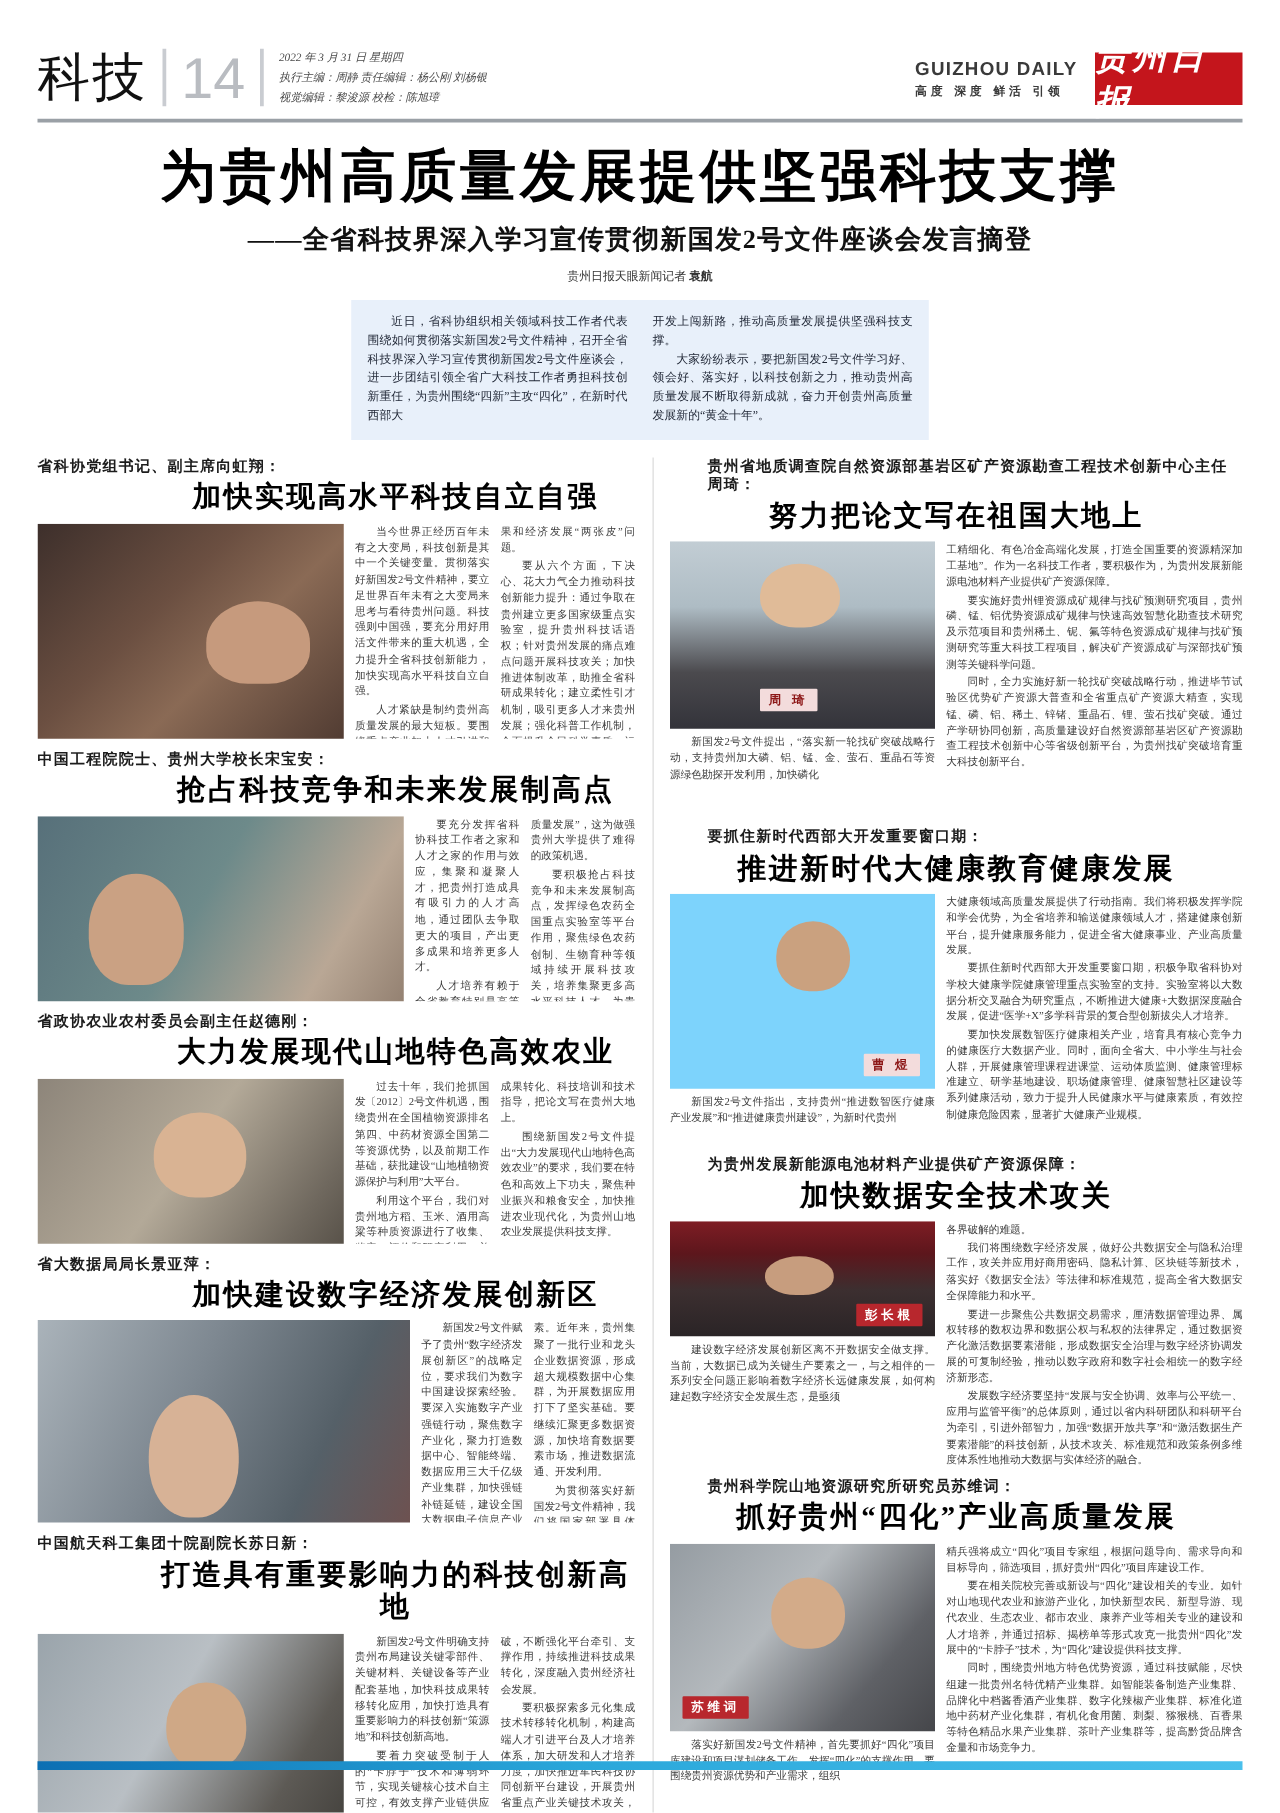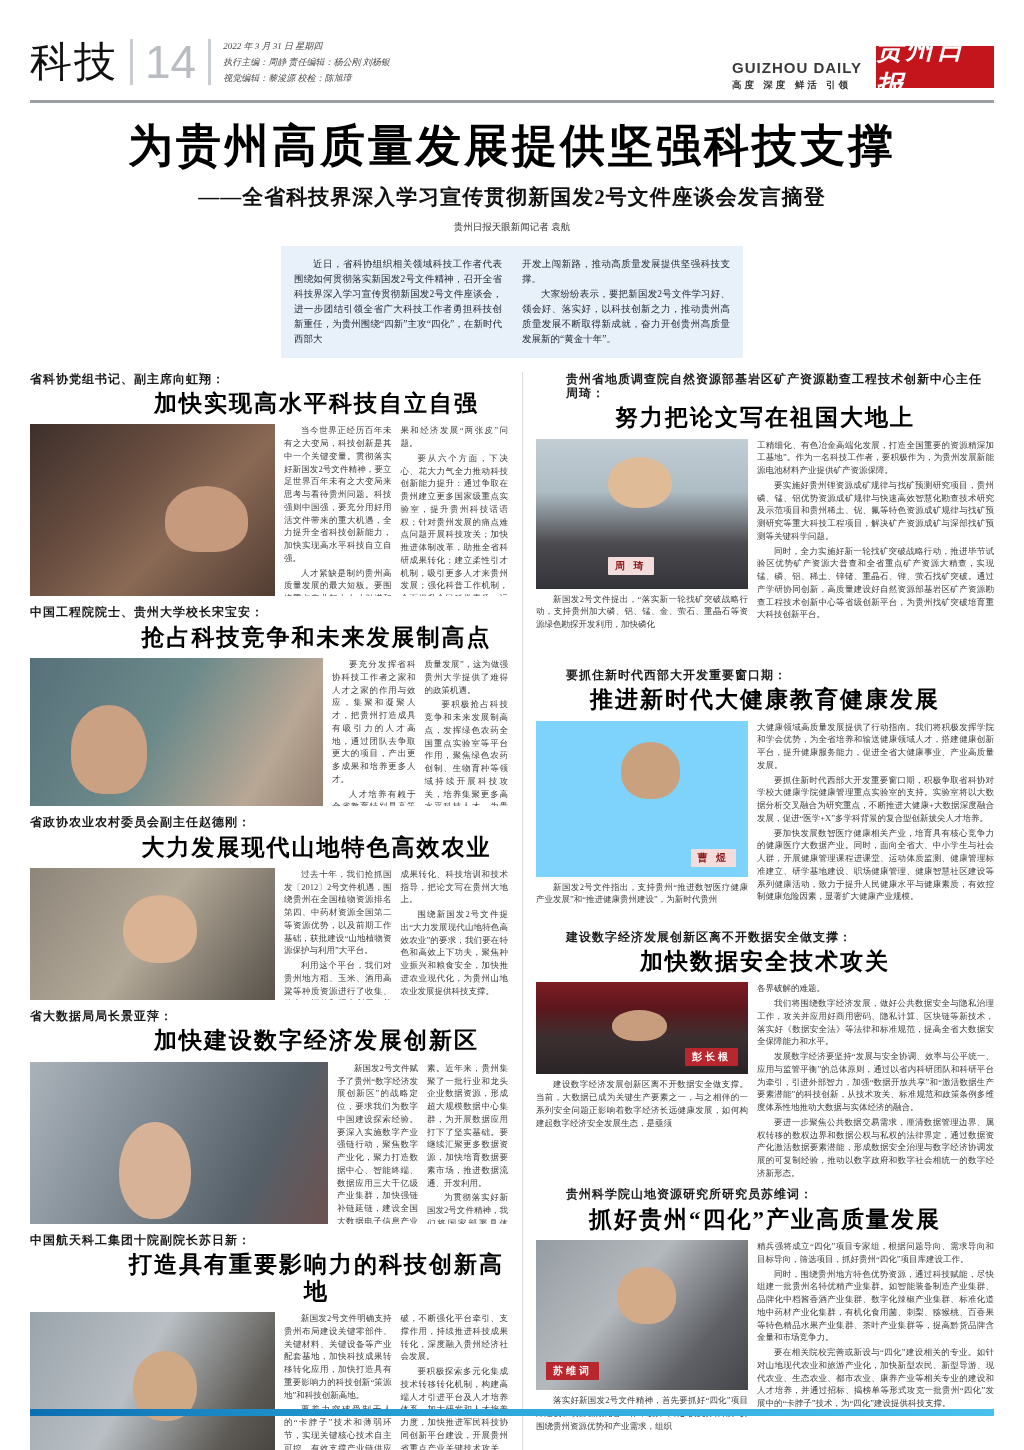--- a/index.html
+++ b/index.html
@@ -8,31 +8,31 @@
 
   
   .masthead{display:flex;justify-content:space-between;align-items:flex-start;padding-top:38px;}
   .mh-left{display:flex;align-items:center;gap:12px;}
   .mh-section{font-family:"DejaVu Sans","Liberation Sans",sans-serif;font-weight:normal;font-size:42px;color:#111;letter-spacing:2px;line-height:1;}
   .mh-bar{width:3px;height:46px;background:#c9ccd1;}
   .mh-pageno{font-family:"Liberation Sans",sans-serif;font-size:46px;color:#b9bcc1;line-height:1;font-weight:400;}
   .mh-staff{font-size:9px;color:#4a4a4a;line-height:1.8;font-style:italic;}
   .mh-right{display:flex;align-items:center;gap:14px;padding-top:4px;}
   .brand-txt{text-align:left;}
-  .brand-en{font-family:"Liberation Sans",sans-serif;font-weight:bold;font-size:15px;color:#3a3a3a;letter-spacing:1px;margin-top:17px;}
+  .brand-en{font-family:"Liberation Sans",sans-serif;font-weight:bold;font-size:15px;color:#3a3a3a;letter-spacing:1px;}
   .brand-slogan{font-family:"DejaVu Sans",sans-serif;font-weight:bold;font-size:9.5px;color:#3a3a3a;letter-spacing:3px;margin-top:3px;}
   .brand-box{width:118px;height:42px;background:#c4151c;color:#fff;display:flex;align-items:center;justify-content:center;font-family:"DejaVu Serif",serif;font-style:italic;font-weight:bold;font-size:27px;letter-spacing:3px;}
   .mh-rule{height:3px;background:#9aa0a6;margin-top:8px;}
 
   
   .lead{ text-align:center;margin-top:18px;}
   .lead-hl{font-family:"DejaVu Sans","Liberation Sans",sans-serif;font-weight:bold;font-size:45px;color:#000;letter-spacing:3px;line-height:1.1;}
   .lead-sub{font-family:"Liberation Serif",serif;font-weight:bold;font-size:21px;color:#111;margin-top:12px;letter-spacing:1px;}
   .lead-by{font-size:9.5px;color:#333;margin-top:10px;}
-  .lead-by b{font-weight:normal;}
+  .lead-by b{font-weight:bold;}
   .intro{width:462px;margin:12px auto 0 auto;background:#e8f0fa;padding:11px 13px;box-sizing:border-box;display:grid;grid-template-columns:1fr 1fr;gap:0 20px;text-align:justify;}
   .intro p{margin:0;font-size:9.5px;line-height:1.58;color:#1d2433;text-indent:2em;}
   .intro p.noind{text-indent:0;}
 
   
   .columns{display:flex;margin-top:14px;}
   .half-left{width:478px;margin-right:14px;}
   .half-right{width:458px;border-left:1px solid #dcdcdc;padding-left:13px;}
 
   .art{margin-bottom:9px;}
@@ -260,52 +260,52 @@
           </div>
           <div>
             <p class="noind">大健康领域高质量发展提供了行动指南。我们将积极发挥学院和学会优势，为全省培养和输送健康领域人才，搭建健康创新平台，提升健康服务能力，促进全省大健康事业、产业高质量发展。</p>
             <p>要抓住新时代西部大开发重要窗口期，积极争取省科协对学校大健康学院健康管理重点实验室的支持。实验室将以大数据分析交叉融合为研究重点，不断推进大健康+大数据深度融合发展，促进“医学+X”多学科背景的复合型创新拔尖人才培养。</p>
             <p>要加快发展数智医疗健康相关产业，培育具有核心竞争力的健康医疗大数据产业。同时，面向全省大、中小学生与社会人群，开展健康管理课程进课堂、运动体质监测、健康管理标准建立、研学基地建设、职场健康管理、健康智慧社区建设等系列健康活动，致力于提升人民健康水平与健康素质，有效控制健康危险因素，显著扩大健康产业规模。</p>
           </div>
         </div>
       </div>
 
       <div class="art a8">
-        <div class="kicker">建设数字经济发展创新区离不开数据安全做支撑：</div>
+        <div class="kicker">为贵州发展新能源电池材料产业提供矿产资源保障：</div>
         <div class="art-title">加快数据安全技术攻关</div>
         <div class="art-body">
           <div class="caption-cell">
             <div class="photo ph8">
               <span class="plate red" style="right:10px;bottom:8px;">彭长根</span>
             </div>
             <p>建设数字经济发展创新区离不开数据安全做支撑。当前，大数据已成为关键生产要素之一，与之相伴的一系列安全问题正影响着数字经济长远健康发展，如何构建起数字经济安全发展生态，是亟须</p>
           </div>
           <div>
             <p class="noind">各界破解的难题。</p>
             <p>我们将围绕数字经济发展，做好公共数据安全与隐私治理工作，攻关并应用好商用密码、隐私计算、区块链等新技术，落实好《数据安全法》等法律和标准规范，提高全省大数据安全保障能力和水平。</p>
+            <p>要进一步聚焦公共数据交易需求，厘清数据管理边界、属权转移的数权边界和数据公权与私权的法律界定，通过数据资产化激活数据要素潜能，形成数据安全治理与数字经济协调发展的可复制经验，推动以数字政府和数字社会相统一的数字经济新形态。</p>
             <p>发展数字经济要坚持“发展与安全协调、效率与公平统一、应用与监管平衡”的总体原则，通过以省内科研团队和科研平台为牵引，引进外部智力，加强“数据开放共享”和“激活数据生产要素潜能”的科技创新，从技术攻关、标准规范和政策条例多维度体系性地推动大数据与实体经济的融合。</p>
-            <p>要进一步聚焦公共数据交易需求，厘清数据管理边界、属权转移的数权边界和数据公权与私权的法律界定，通过数据资产化激活数据要素潜能，形成数据安全治理与数字经济协调发展的可复制经验，推动以数字政府和数字社会相统一的数字经济新形态。</p>
           </div>
         </div>
       </div>
 
       <div class="art a9">
         <div class="kicker">贵州科学院山地资源研究所研究员苏维词：</div>
         <div class="art-title">抓好贵州“四化”产业高质量发展</div>
         <div class="art-body">
           <div class="caption-cell">
             <div class="photo ph9">
               <span class="plate red" style="left:10px;bottom:10px;">苏维词</span>
             </div>
             <p>落实好新国发2号文件精神，首先要抓好“四化”项目库建设和项目谋划储备工作，发挥“四化”的支撑作用。要围绕贵州资源优势和产业需求，组织</p>
           </div>
           <div>
             <p class="noind">精兵强将成立“四化”项目专家组，根据问题导向、需求导向和目标导向，筛选项目，抓好贵州“四化”项目库建设工作。</p>
+            <p>要在相关院校完善或新设与“四化”建设相关的专业。如针对山地现代农业和旅游产业化，加快新型农民、新型导游、现代农业、生态农业、都市农业、康养产业等相关专业的建设和人才培养，并通过招标、揭榜单等形式攻克一批贵州“四化”发展中的“卡脖子”技术，为“四化”建设提供科技支撑。</p>
             <p>同时，围绕贵州地方特色优势资源，通过科技赋能，尽快组建一批贵州名特优精产业集群。如智能装备制造产业集群、品牌化中档酱香酒产业集群、数字化辣椒产业集群、标准化道地中药材产业化集群，有机化食用菌、刺梨、猕猴桃、百香果等特色精品水果产业集群、茶叶产业集群等，提高黔货品牌含金量和市场竞争力。</p>
-            <p>要在相关院校完善或新设与“四化”建设相关的专业。如针对山地现代农业和旅游产业化，加快新型农民、新型导游、现代农业、生态农业、都市农业、康养产业等相关专业的建设和人才培养，并通过招标、揭榜单等形式攻克一批贵州“四化”发展中的“卡脖子”技术，为“四化”建设提供科技支撑。</p>
           </div>
         </div>
       </div>
 
     </div>
   </div>
 
   <div class="footer-bar"></div>
 </div>
 

